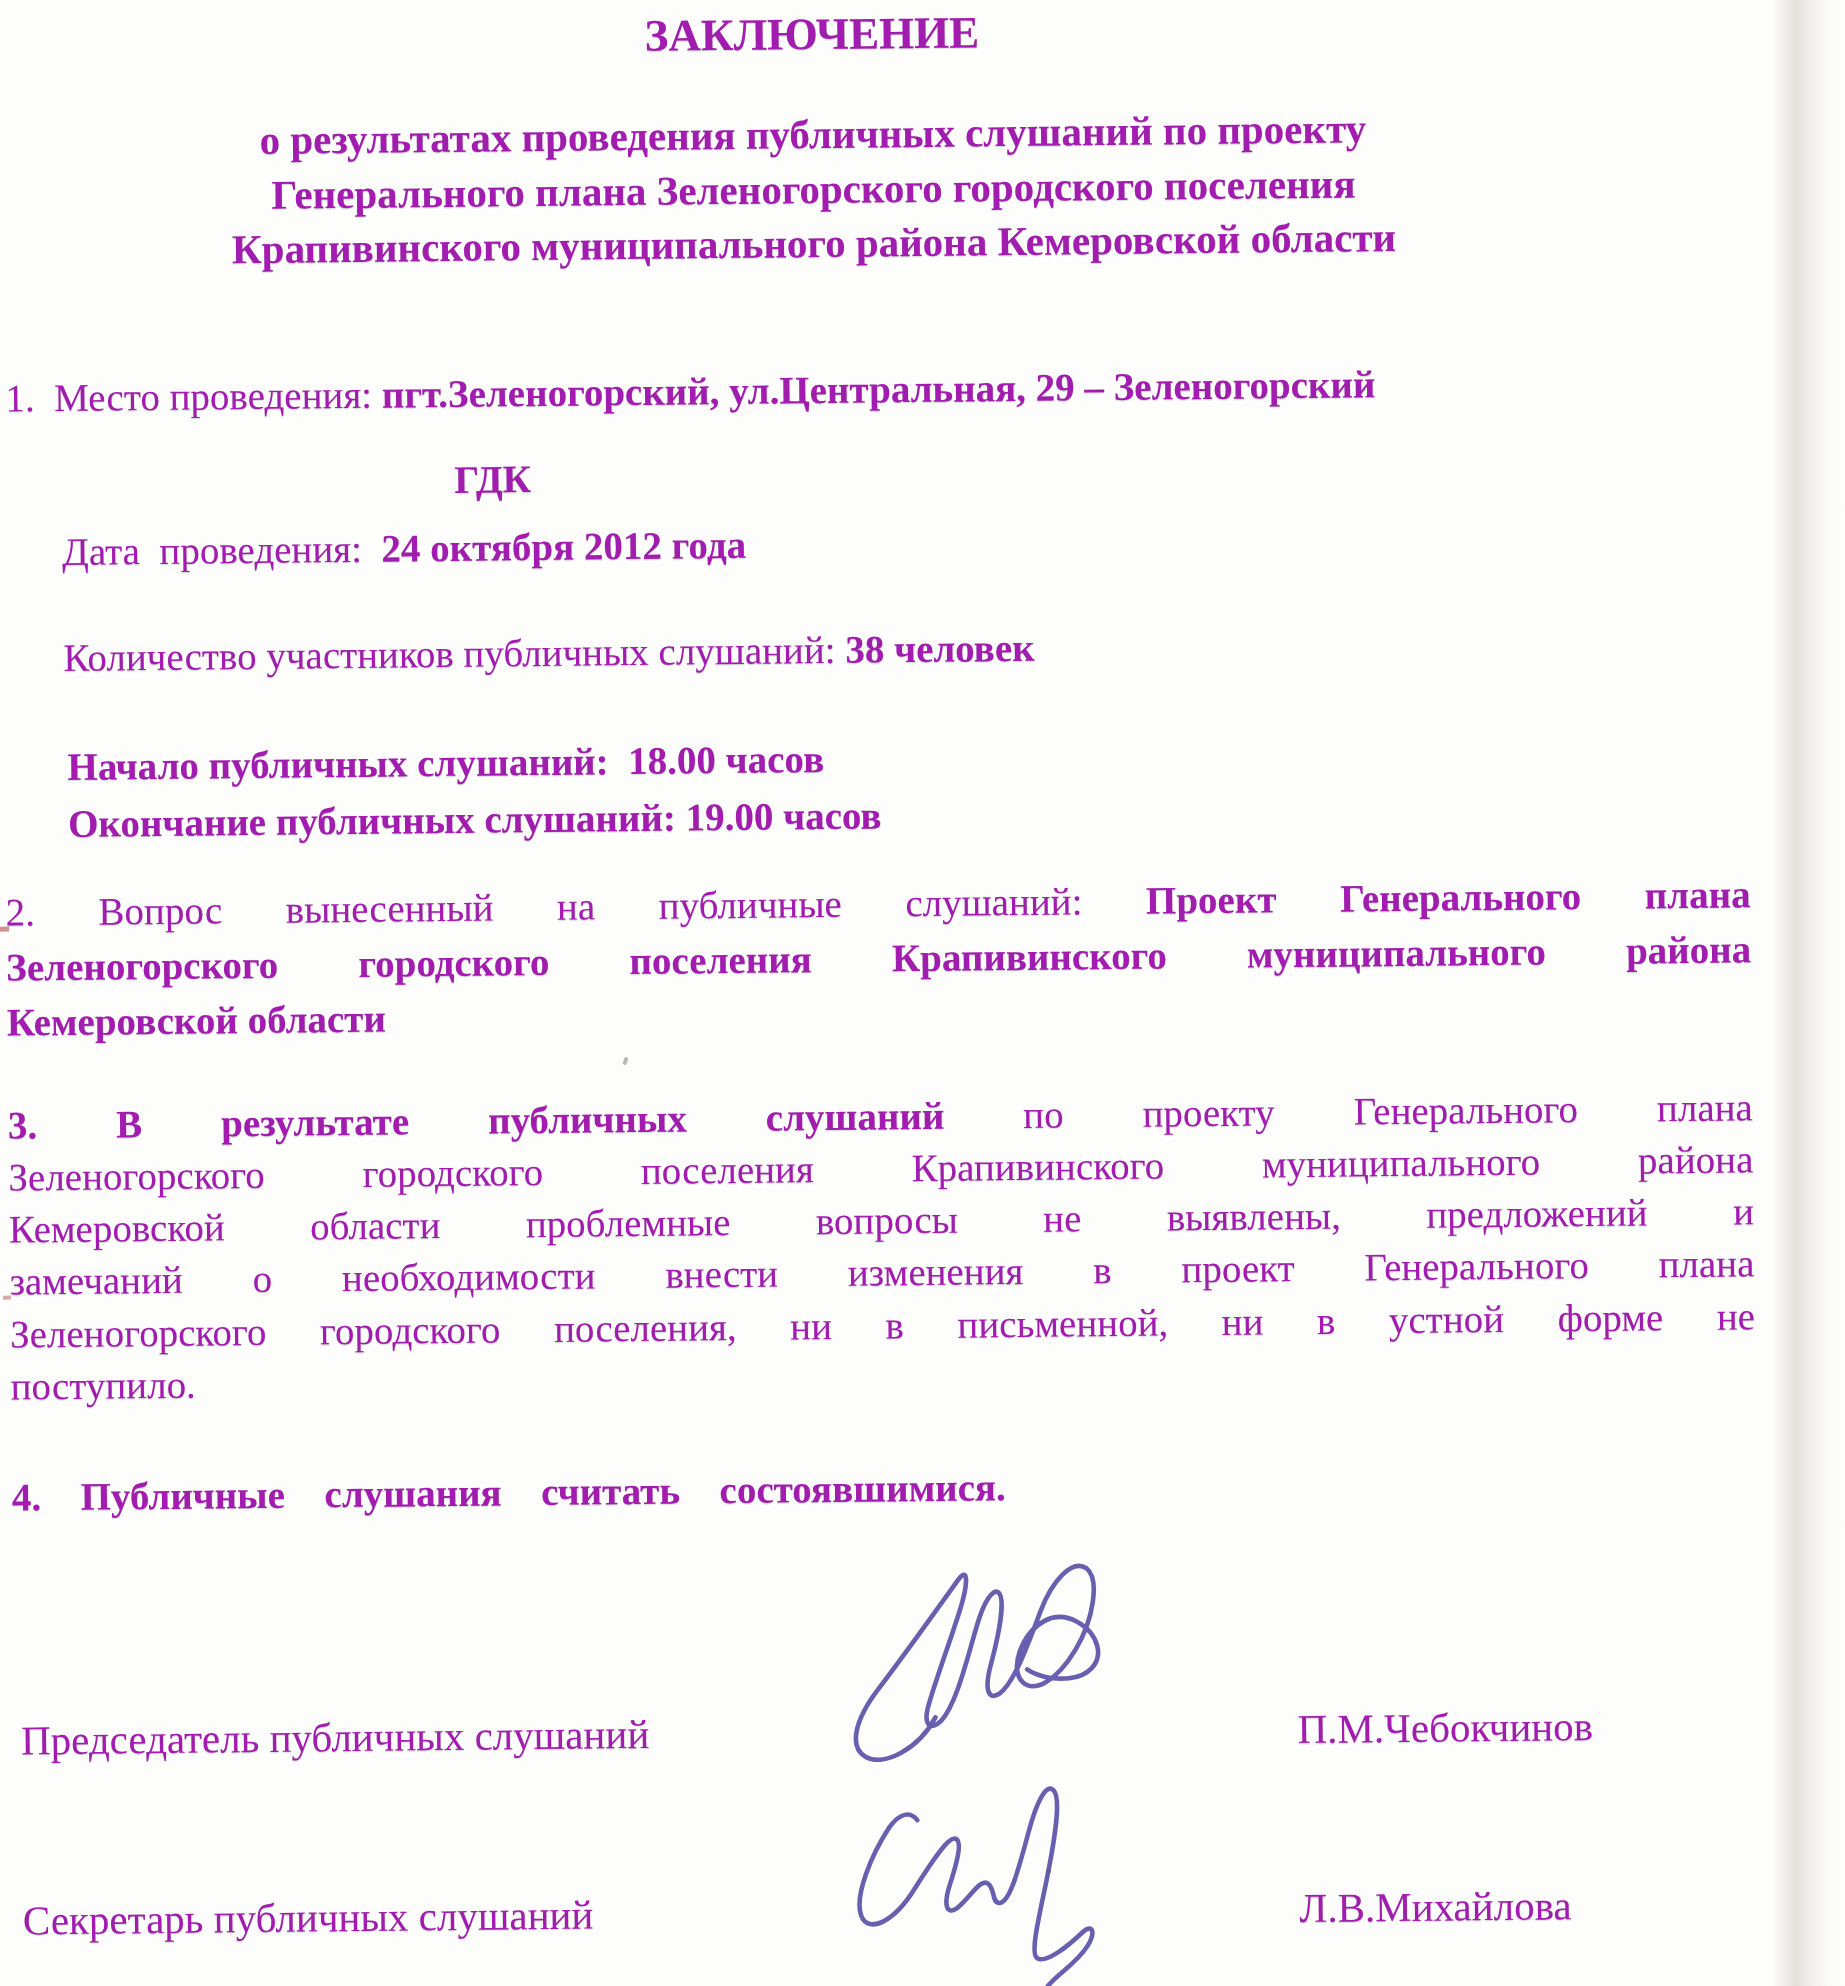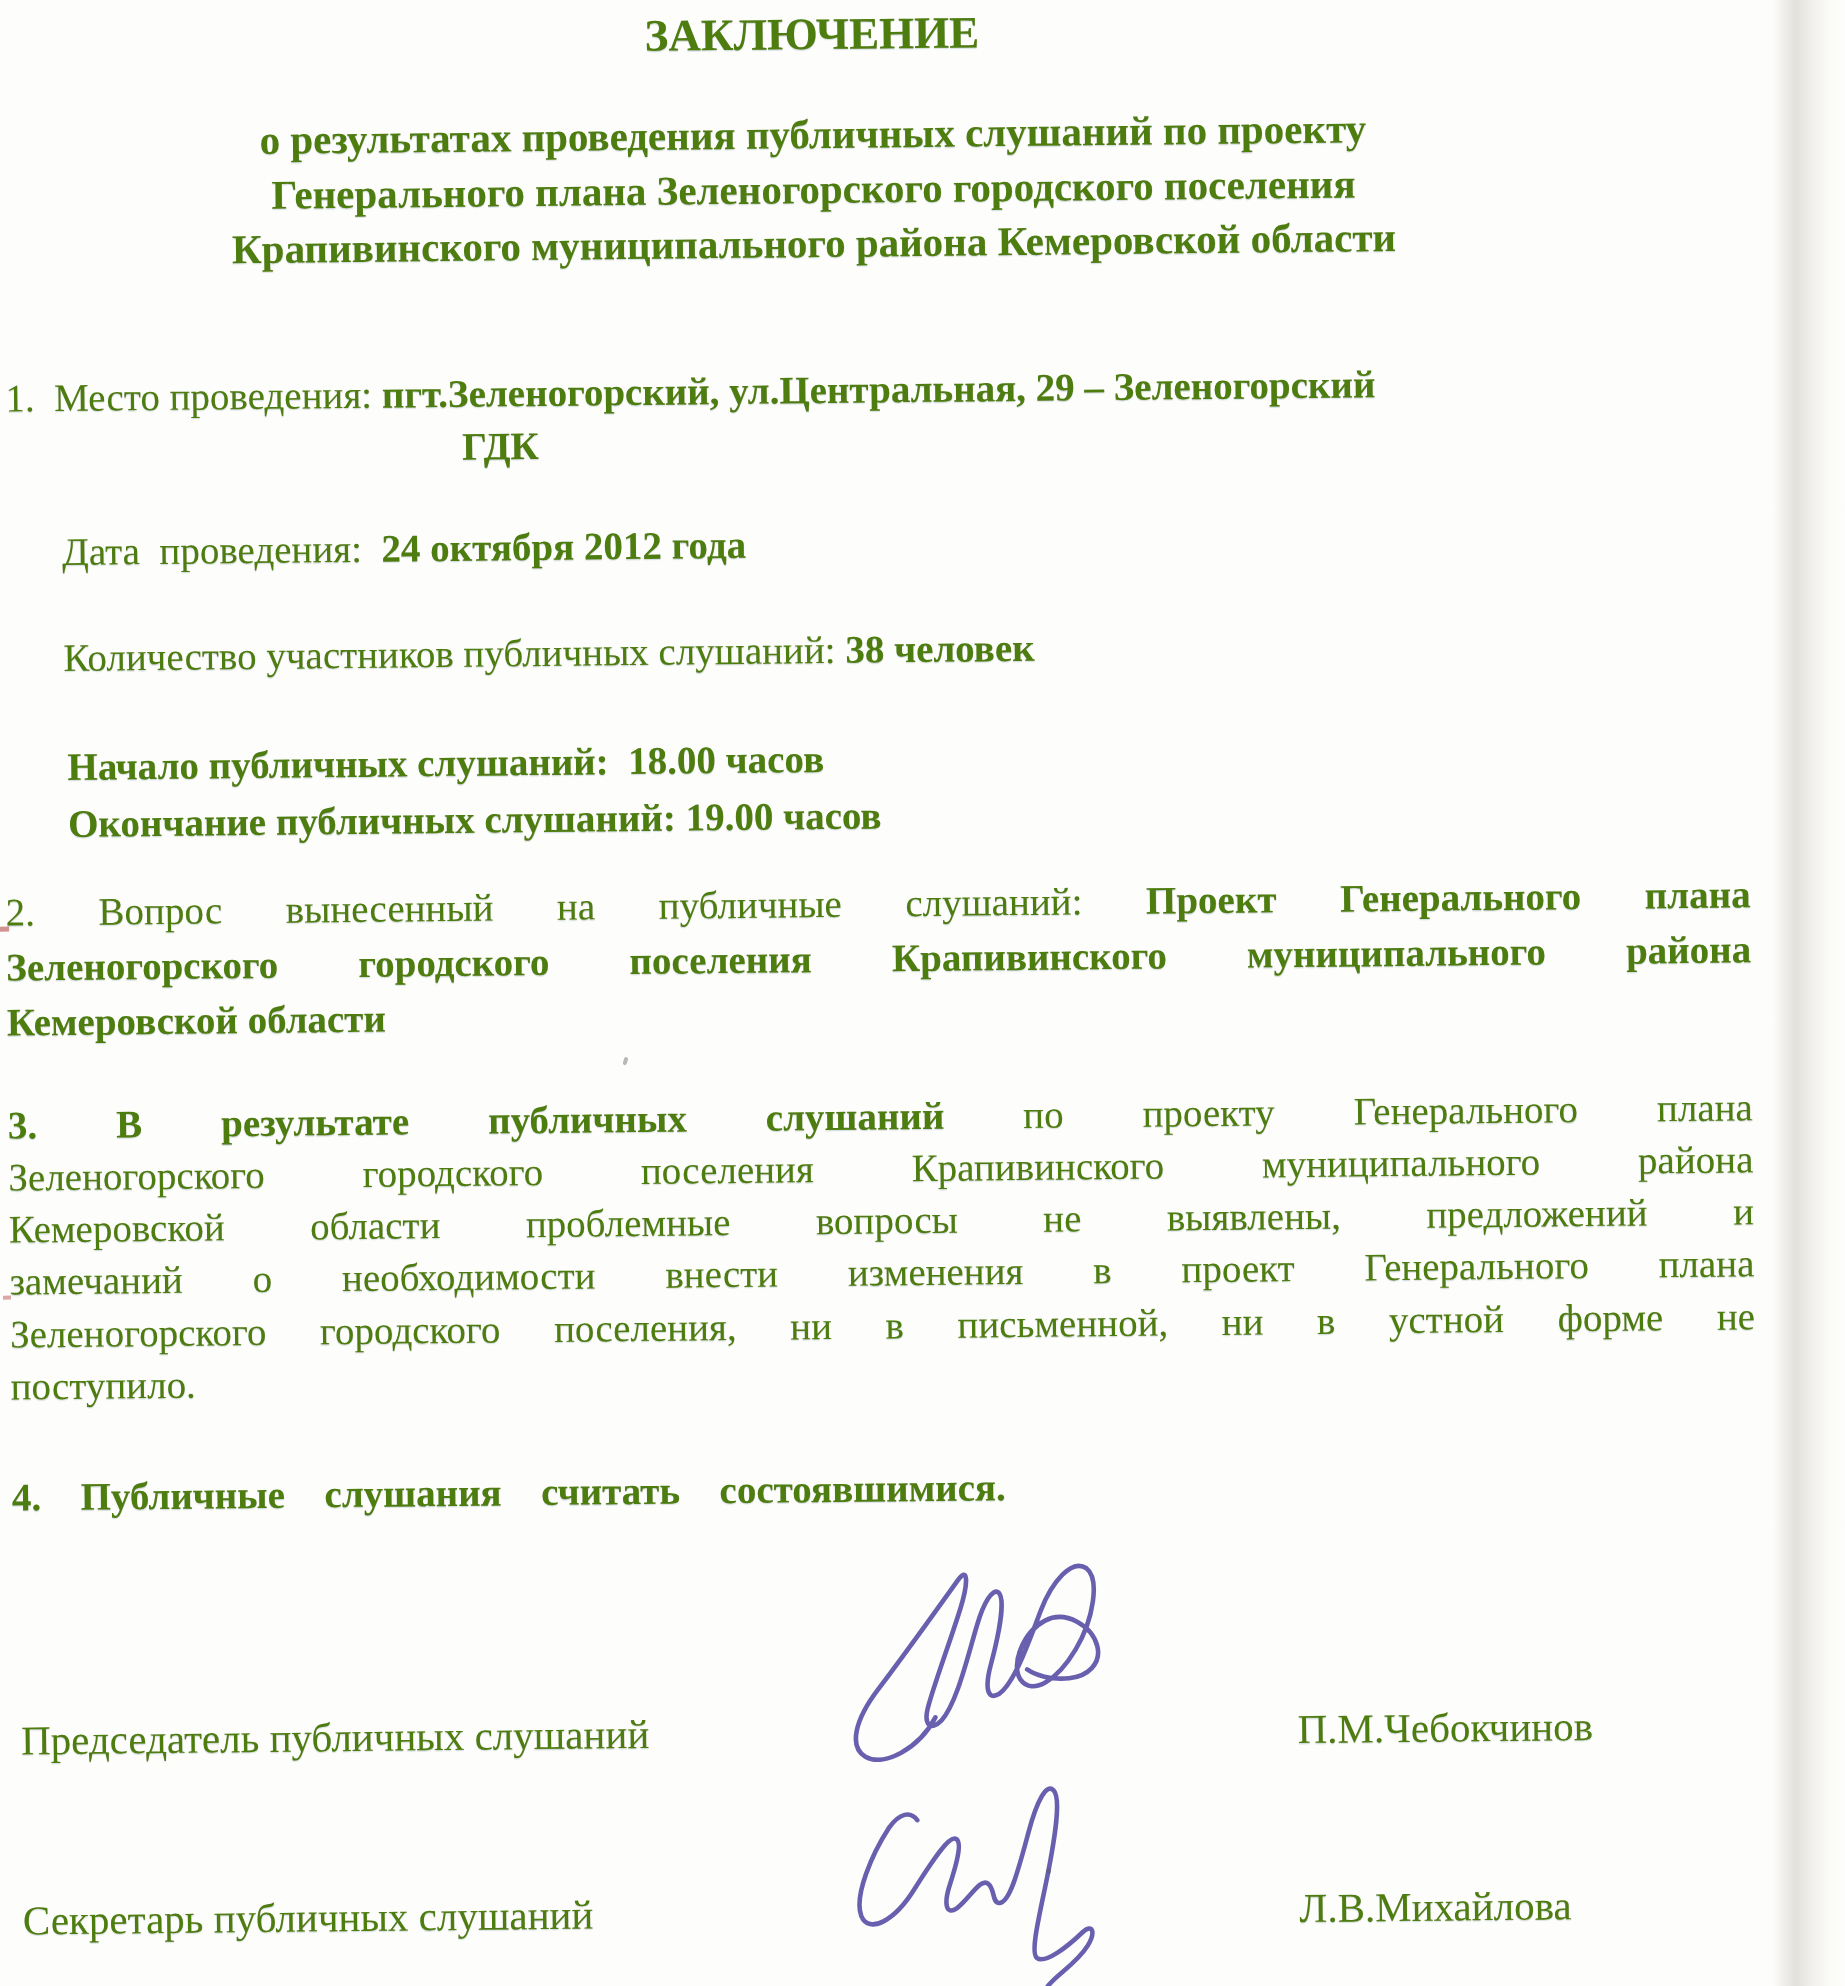--- a/index.html
+++ b/index.html
@@ -2,21 +2,21 @@
 <html style="font-size:13.4px"><head>
 <meta charset="utf-8">
 <style>
   html,body{margin:0;padding:0;background:#e9e7e2;}
   .page{
     position:relative;
     width:1845px;height:1987px;
     background:#fdfdfb;
     overflow:hidden;
     font-family:"Liberation Serif","DejaVu Serif",serif;
-    color:#4d7c0f;
+    color:#a21caf;
   }
   .tilt{
     position:absolute;inset:0;
     transform:rotate(-0.6deg);
     transform-origin:923px 1007px;
   }
   .line{
     position:absolute;
     font-size:39px;
     line-height:1.28;
@@ -57,21 +57,21 @@
 <div class="page">
 
   <div class="tilt">
 
     <div class="line b center title" style="top:5px;left:88px;width:1468px;">ЗАКЛЮЧЕНИЕ</div>
     <div class="line b center subtitle" style="top:107px;left:88px;width:1468px;">о результатах проведения публичных слушаний по проекту</div>
     <div class="line b center subtitle" style="top:162px;left:88px;width:1468px;">Генерального плана Зеленогорского городского поселения</div>
     <div class="line b center subtitle" style="top:216px;left:88px;width:1468px;">Крапивинского муниципального района Кемеровской области</div>
 
     <div class="line" style="top:364px;left:11.7px;"><span>1.  Место проведения: </span><span class="b">пгт.Зеленогорский, ул.Центральная, 29 – Зеленогорский</span></div>
-    <div class="line b" style="top:417px;left:460px;margin-left:8px;">ГДК</div>
+    <div class="line b" style="top:450px;left:460px;">ГДК</div>
 
     <div class="line" style="top:518px;left:67px;"><span>Дата  проведения: </span><span class="b"> 24 октября 2012 года</span></div>
 
     <div class="line" style="top:624px;left:67px;"><span>Количество участников публичных слушаний:</span><span class="b"> 38 человек</span></div>
 
     <div class="line b" style="top:733px;left:70px;">Начало публичных слушаний:  18.00 часов</div>
     <div class="line b" style="top:790px;left:70px;">Окончание публичных слушаний: 19.00 часов</div>
 
     <div class="jline" style="top:878px;"><span>2.  Вопрос  вынесенный  на  публичные  слушаний:</span><span class="b"> Проект Генерального плана</span></div>
     <div class="jline b" style="top:933px;">Зеленогорского городского поселения Крапивинского муниципального района</div>

